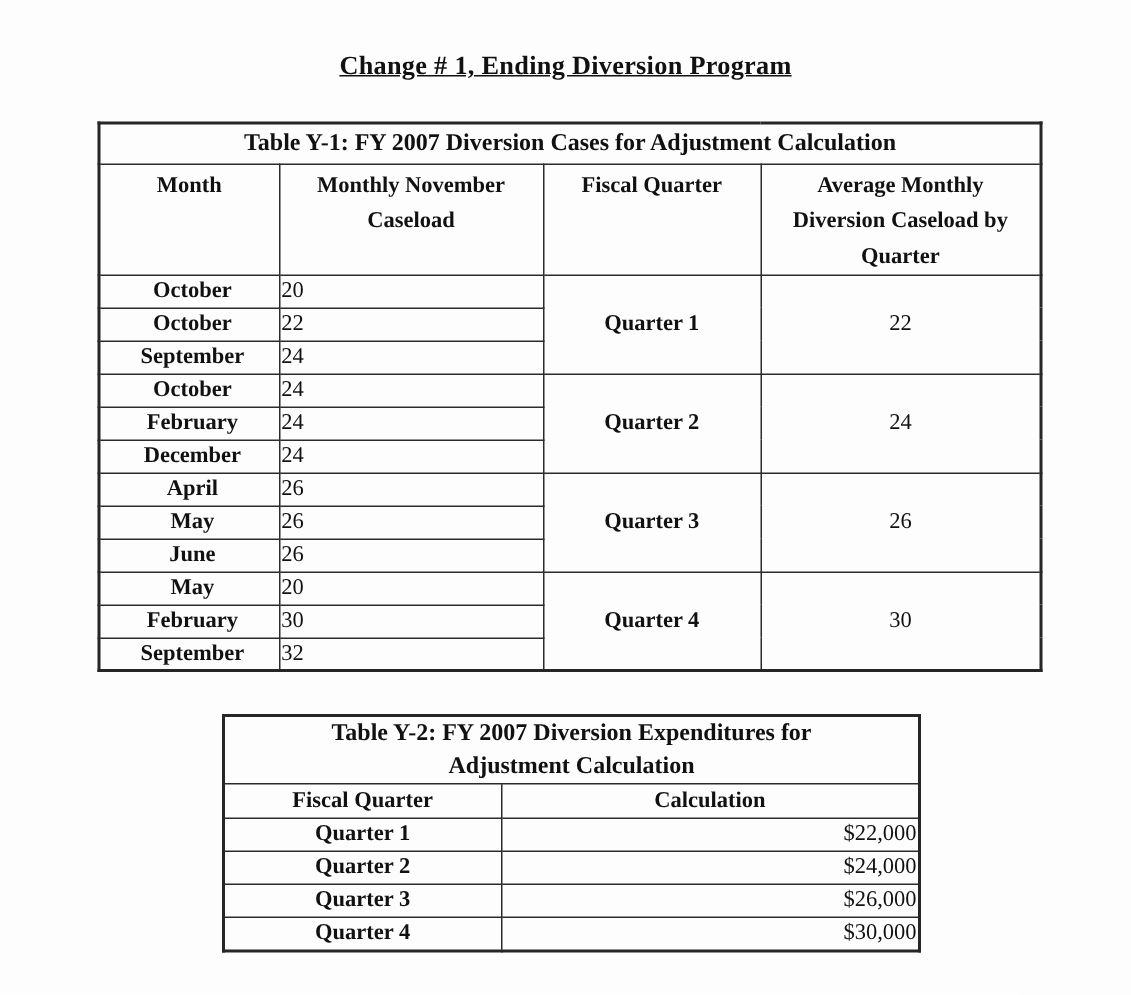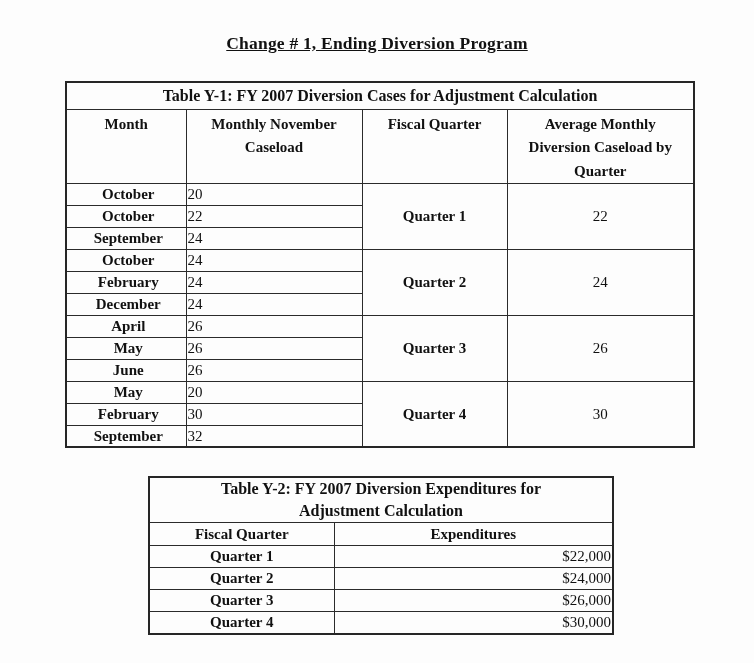--- a/index.html
+++ b/index.html
@@ -218,21 +218,21 @@
     <colgroup>
       <col style="width:185px">
       <col style="width:279px">
     </colgroup>
     <thead>
       <tr class="row-title">
         <th colspan="2">Table Y-2: FY 2007 Diversion Expenditures for Adjustment Calculation</th>
       </tr>
       <tr class="row-header">
         <th>Fiscal Quarter</th>
-        <th>Expenditures</th>
+        <th>Calculation</th>
       </tr>
     </thead>
     <tbody>
       <tr>
         <td class="cell-q2">Quarter 1</td>
         <td class="cell-exp">$22,000</td>
       </tr>
       <tr>
         <td class="cell-q2">Quarter 2</td>
         <td class="cell-exp">$24,000</td>

